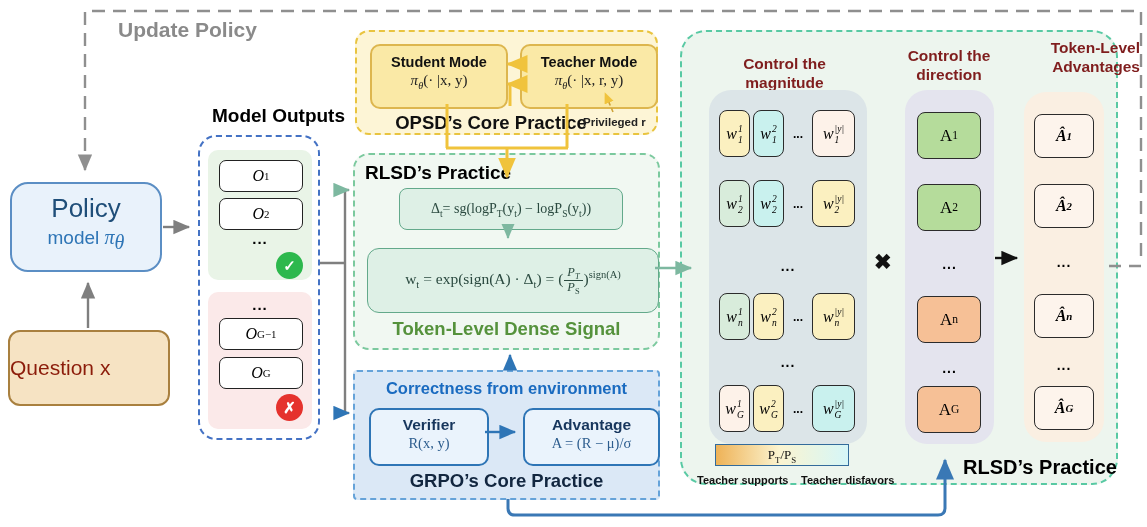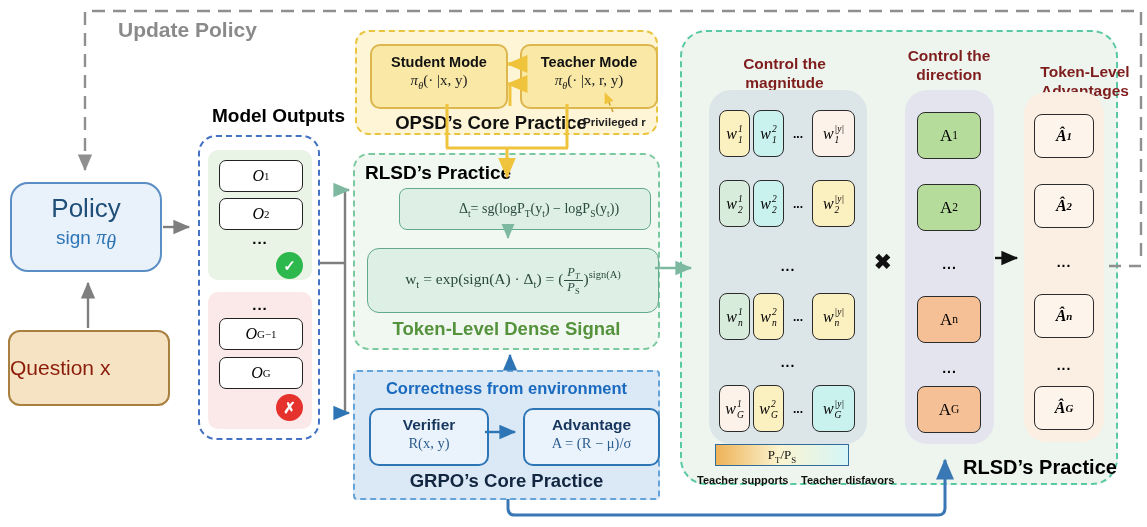--- a/index.html
+++ b/index.html
@@ -54,21 +54,21 @@
     font-size:18.5px;font-weight:700;color:#111;}
   #privileged{position:absolute;left:226px;top:84px;font-size:11.5px;font-weight:700;color:#222;}
 
   
   #rlsd-box{left:353px;top:153px;width:307px;height:197px;background:#f1f8f2;
     border:2px dashed #7bc99e;border-radius:16px;}
   #rlsd-title{position:absolute;left:10px;top:7px;font-size:19px;font-weight:700;color:#000;}
   .formula-box{position:absolute;background:#def0e6;border:1.5px solid #63a98b;
     display:flex;align-items:center;justify-content:center;
     font-family:"Liberation Serif",serif;color:#2b4a40;}
-  #f1-box{left:44px;top:33px;width:222px;height:40px;border-radius:8px;font-size:14px;padding-left:28px;}
+  #f1-box{left:44px;top:33px;width:222px;height:40px;border-radius:8px;font-size:14px;}
   #f2-box{left:12px;top:93px;width:290px;height:63px;border-radius:12px;font-size:15.5px;}
   #f2-box sup{font-size:10.5px;}
   .frac{display:inline-block;vertical-align:-0.55em;text-align:center;
     font-size:0.8em;line-height:1.1;margin:0 1px;}
   .frac .num{display:block;border-bottom:1px solid currentColor;padding:0 3px;}
   .frac .den{display:block;}
   #rlsd-caption{position:absolute;left:0;top:163px;width:100%;text-align:center;
     font-size:18.5px;font-weight:700;color:#55923c;}
 
   
@@ -84,21 +84,21 @@
   .grpo-inner .f{margin-top:1px;font-family:"Liberation Serif",serif;font-size:14.5px;color:#2d5d8e;}
   #grpo-label{position:absolute;left:0;top:98px;width:100%;text-align:center;
     font-size:18.5px;font-weight:700;color:#12263f;}
 
   
   #rpanel{left:680px;top:30px;width:438px;height:455px;background:#edf5ee;
     border:2.5px dashed #58c9a3;border-radius:26px;}
   .col-title{position:absolute;font-size:15.5px;font-weight:700;color:#7f1d1d;line-height:1.25;}
   #mag-title{left:20px;top:22px;width:165px;text-align:center;}
   #dir-title{left:217px;top:14px;width:100px;text-align:center;}
-  #adv-title{left:348px;top:30px;width:110px;text-align:center;}
+  #adv-title{left:348px;top:6px;width:110px;text-align:right;}
   .colpanel{position:absolute;border-radius:22px;}
   #mag-panel{left:27px;top:58px;width:158px;height:354px;background:#dce5e8;}
   #dir-panel{left:223px;top:58px;width:89px;height:354px;background:#e4e4ee;}
   #adv-panel{left:342px;top:60px;width:80px;height:350px;background:#faefe2;}
   .chip{box-sizing:border-box;border:1.6px solid #2b2b2b;border-radius:8px;
     display:flex;align-items:center;justify-content:center;
     font-family:"Liberation Serif",serif;}
   .magrow{position:absolute;left:10px;display:flex;align-items:center;height:47px;}
   .wchip{height:47px;}
   .wchip .wb{font-style:italic;font-size:16px;}
@@ -126,21 +126,21 @@
 
   #overlay{position:absolute;left:0;top:0;z-index:50;pointer-events:none;}
 </style>
 </head>
 <body>
 
 <div class="abs" id="update-policy">Update Policy</div>
 
 <div class="abs" id="policy-box">
   <div id="policy-title">Policy</div>
-  <div id="policy-sub"><span>sign </span><span class="it">π</span><sub class="it">θ</sub></div>
+  <div id="policy-sub"><span>model </span><span class="it">π</span><sub class="it">θ</sub></div>
 </div>
 
 <div class="abs" id="question-box">
   <span>Question x</span>
 </div>
 
 <div class="abs" id="outputs-title">Model Outputs</div>
 
 <div class="abs" id="outputs-box">
   <div class="out-panel" id="out-good">

